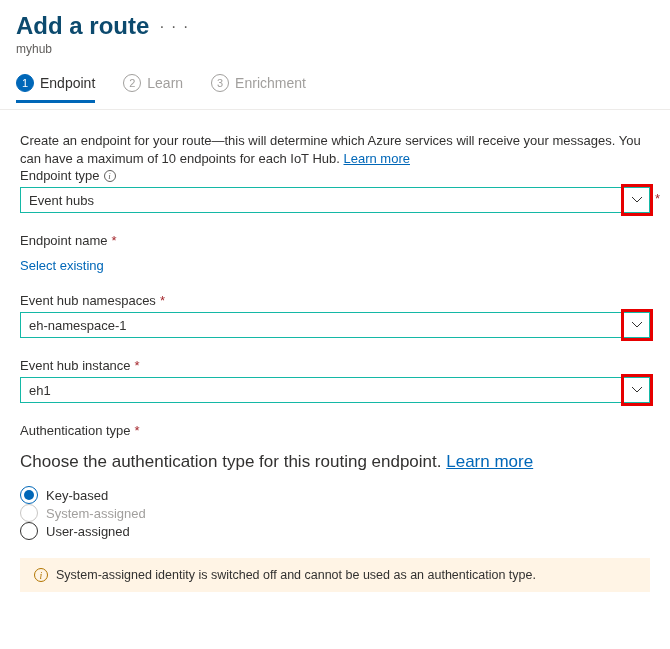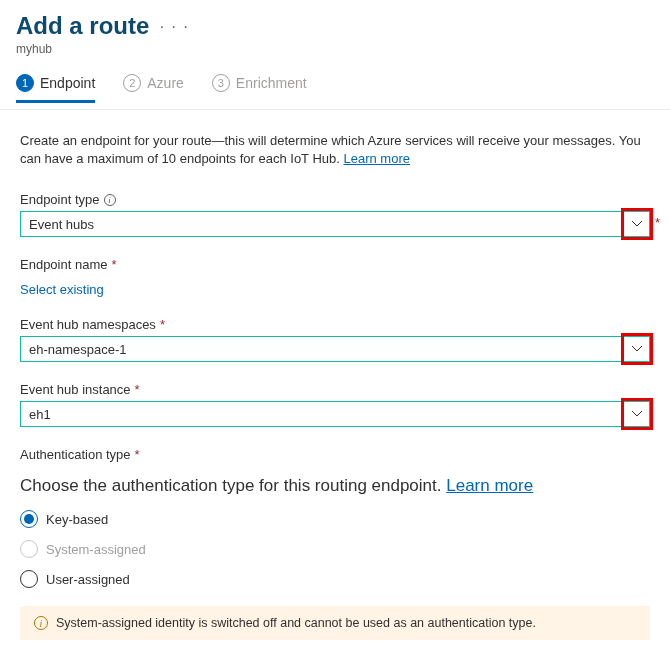--- a/index.html
+++ b/index.html
@@ -16,21 +16,21 @@
   h1 { font-size: 24px; font-weight: 600; margin: 0 0 2px 0; color: #0c4a6e; }
   .ellipsis { font-size: 16px; color: #605e5c; cursor: pointer; letter-spacing: 1px; }
   .sub { font-size: 12px; color: #605e5c; margin-bottom: 14px; }
   .tabs { display: flex; gap: 28px; border-bottom: none; margin-bottom: 6px; }
   .tab { display: flex; align-items: center; gap: 6px; font-size: 14px; padding: 4px 0 8px 0; color: #a19f9d; cursor: pointer; border-bottom: 3px solid transparent; }
   .tab.active { color: #323130; font-weight: 400; border-bottom: 3px solid #0067b8; }
   .tab .circle { width: 18px; height: 18px; border-radius: 50%; border: 1px solid #a19f9d; display: flex; align-items: center; justify-content: center; font-size: 11px; color: #a19f9d; }
   .tab.active .circle { background: #0067b8; border-color: #0067b8; color: #fff; }
   .divider { height: 1px; background: #edebe9; margin: 0 -16px 22px -16px; }
   .content { padding: 0 4px; }
-  .intro { font-size: 13px; line-height: 1.4; margin-bottom: 24px; color: #323130; }
+  .intro { font-size: 13px; line-height: 1.4; color: #323130; }
   a.link { color: #0067b8; text-decoration: underline; cursor: pointer; }
   .field { margin-bottom: 20px; }
   .label { font-size: 13px; color: #323130; margin-bottom: 4px; display: flex; align-items: center; gap: 4px; }
   .req { color: #a4262c; }
   .info-icon { width: 12px; height: 12px; border: 1px solid #605e5c; border-radius: 50%; display: inline-flex; align-items: center; justify-content: center; font-size: 9px; color: #605e5c; font-style: italic; font-family: serif; }
   .select-wrap { position: relative; display: flex; align-items: center; }
   .select, .text-input {
     width: 100%;
     height: 26px;
     border: 1px solid #14b8a6;
@@ -45,21 +45,21 @@
   .select-wrap .chev {
     position: absolute; right: 0; top: 0; width: 26px; height: 26px;
     display: flex; align-items: center; justify-content: center;
     pointer-events: none;
   }
   .chev svg { width: 12px; height: 12px; }
   .highlight-box {
     position: absolute; border: 3px solid #e60000; pointer-events: none;
   }
   .select-existing { color: #0067b8; font-size: 13px; margin-top: 6px; cursor: pointer; display: inline-block; }
-  .radio-group { margin-top: 14px; display: flex; flex-direction: column; gap: 12px; }
+  .radio-group { margin-top: 14px; display: flex; flex-direction: column; }
   .radio-row { display: flex; align-items: center; gap: 8px; font-size: 13px; cursor: pointer; }
   .radio-row.disabled { color: #a19f9d; cursor: default; }
   .radio-outer { width: 18px; height: 18px; border: 1px solid #323130; border-radius: 50%; display: flex; align-items: center; justify-content: center; }
   .radio-row.selected .radio-outer { border-color: #0067b8; }
   .radio-row.selected .radio-inner { width: 10px; height: 10px; background: #0067b8; border-radius: 50%; }
   .radio-row.disabled .radio-outer { border-color: #c8c6c4; }
   .note-box {
     margin-top: 18px;
     background: #fff4e5;
     padding: 10px 14px;
@@ -85,21 +85,21 @@
 </div>
 <div class="sub">myhub</div>
 
 <div class="tabs">
   <div class="tab active">
     <span class="circle">1</span>
     <span>Endpoint</span>
   </div>
   <div class="tab">
     <span class="circle">2</span>
-    <span>Azure</span>
+    <span>Learn</span>
   </div>
   <div class="tab">
     <span class="circle">3</span>
     <span>Enrichment</span>
   </div>
 </div>
 <div class="divider"></div>
 
 <div class="content">
 

